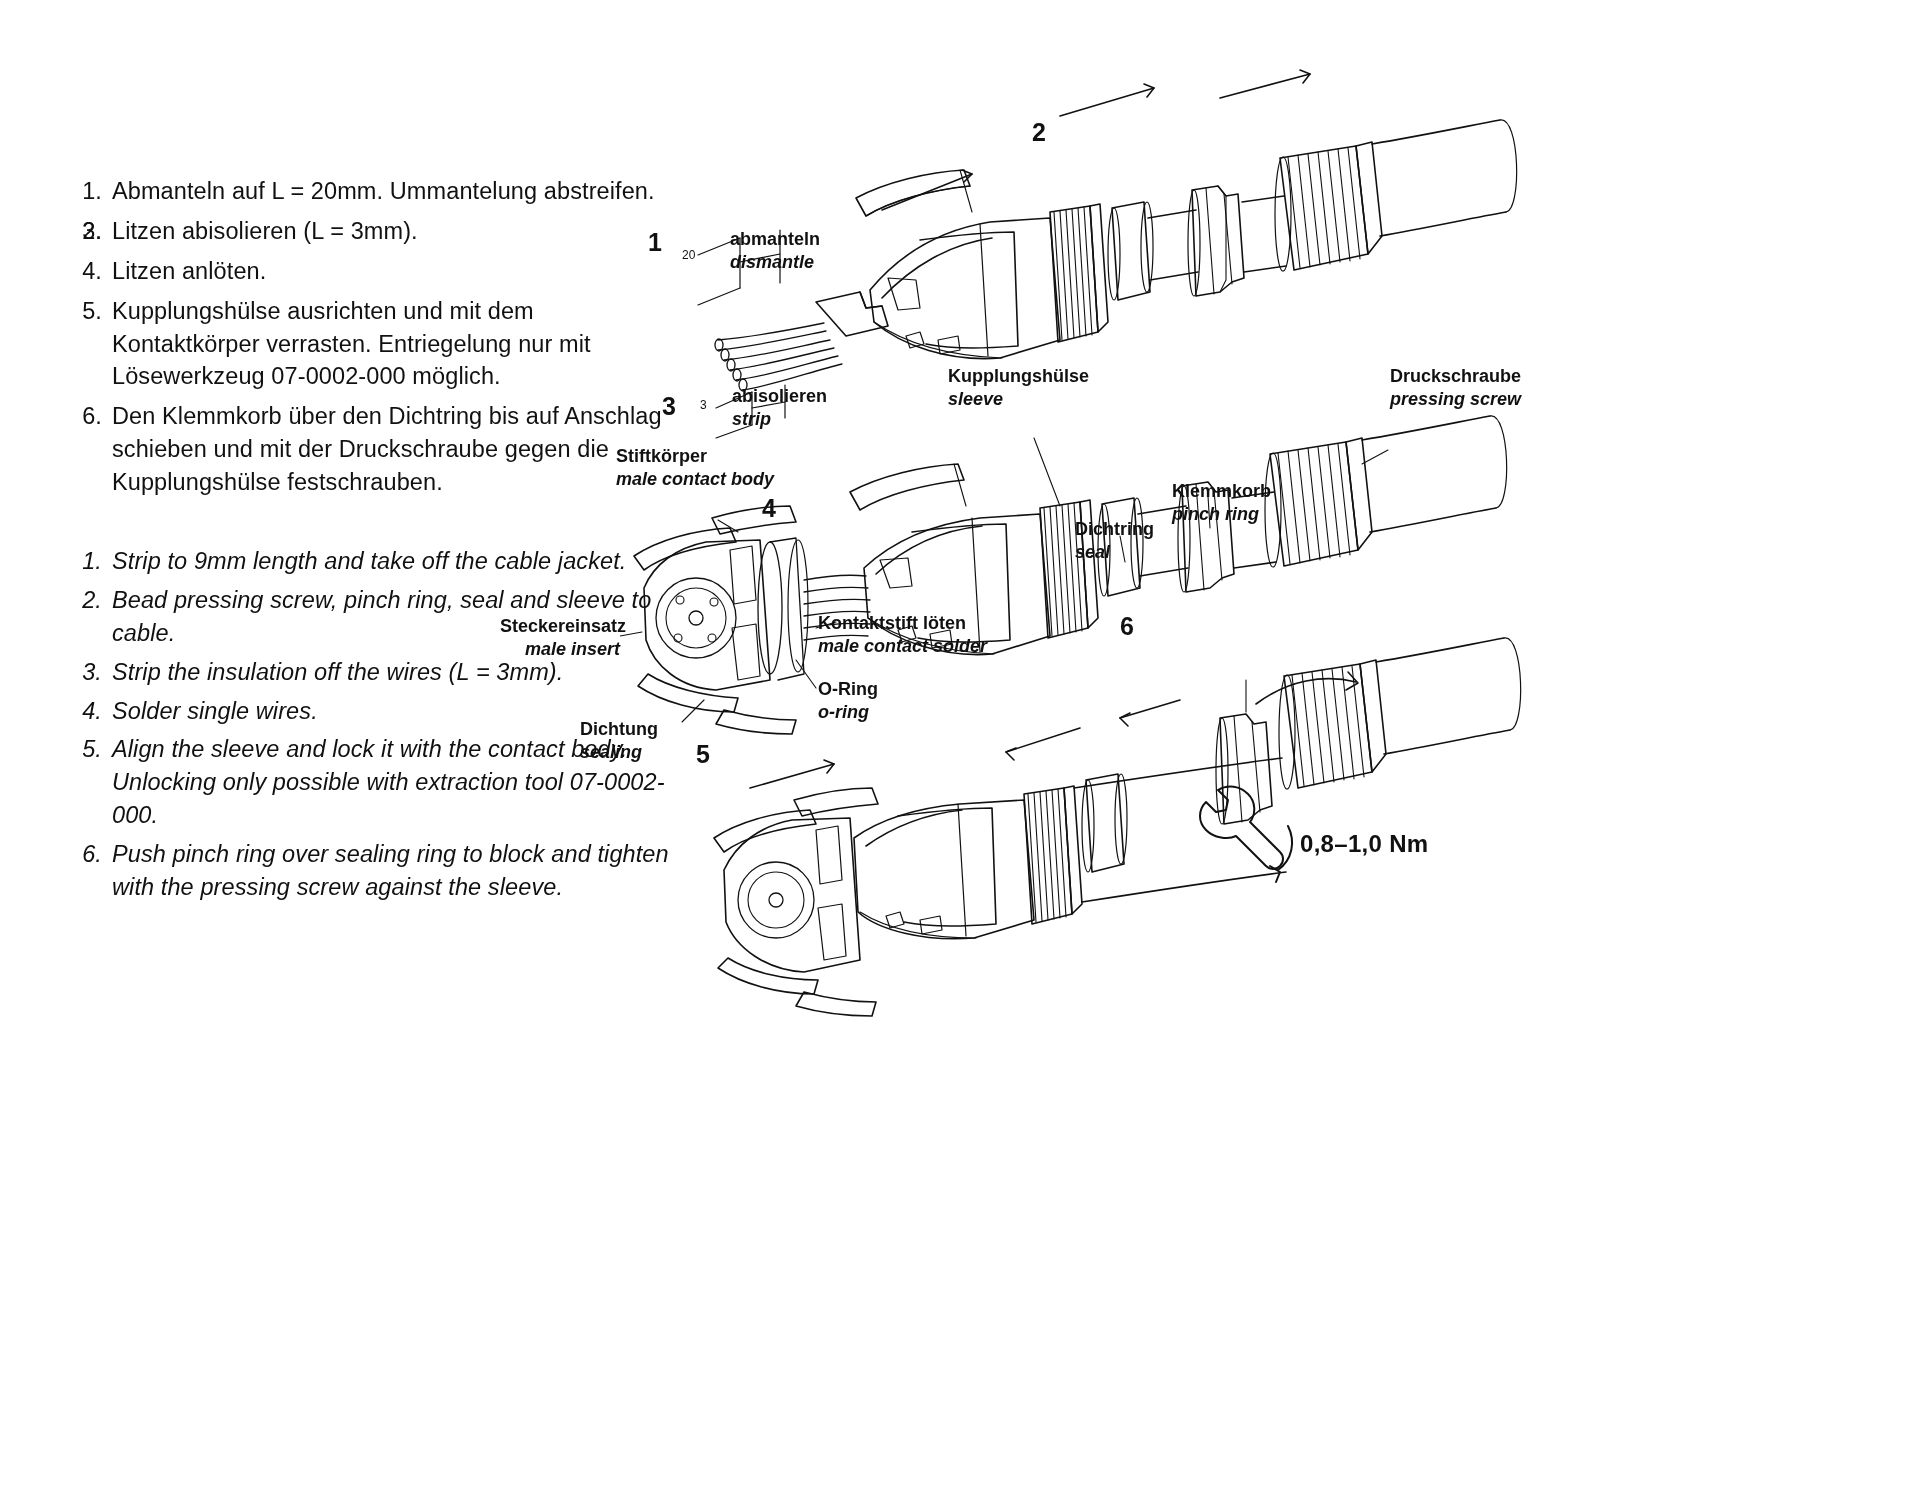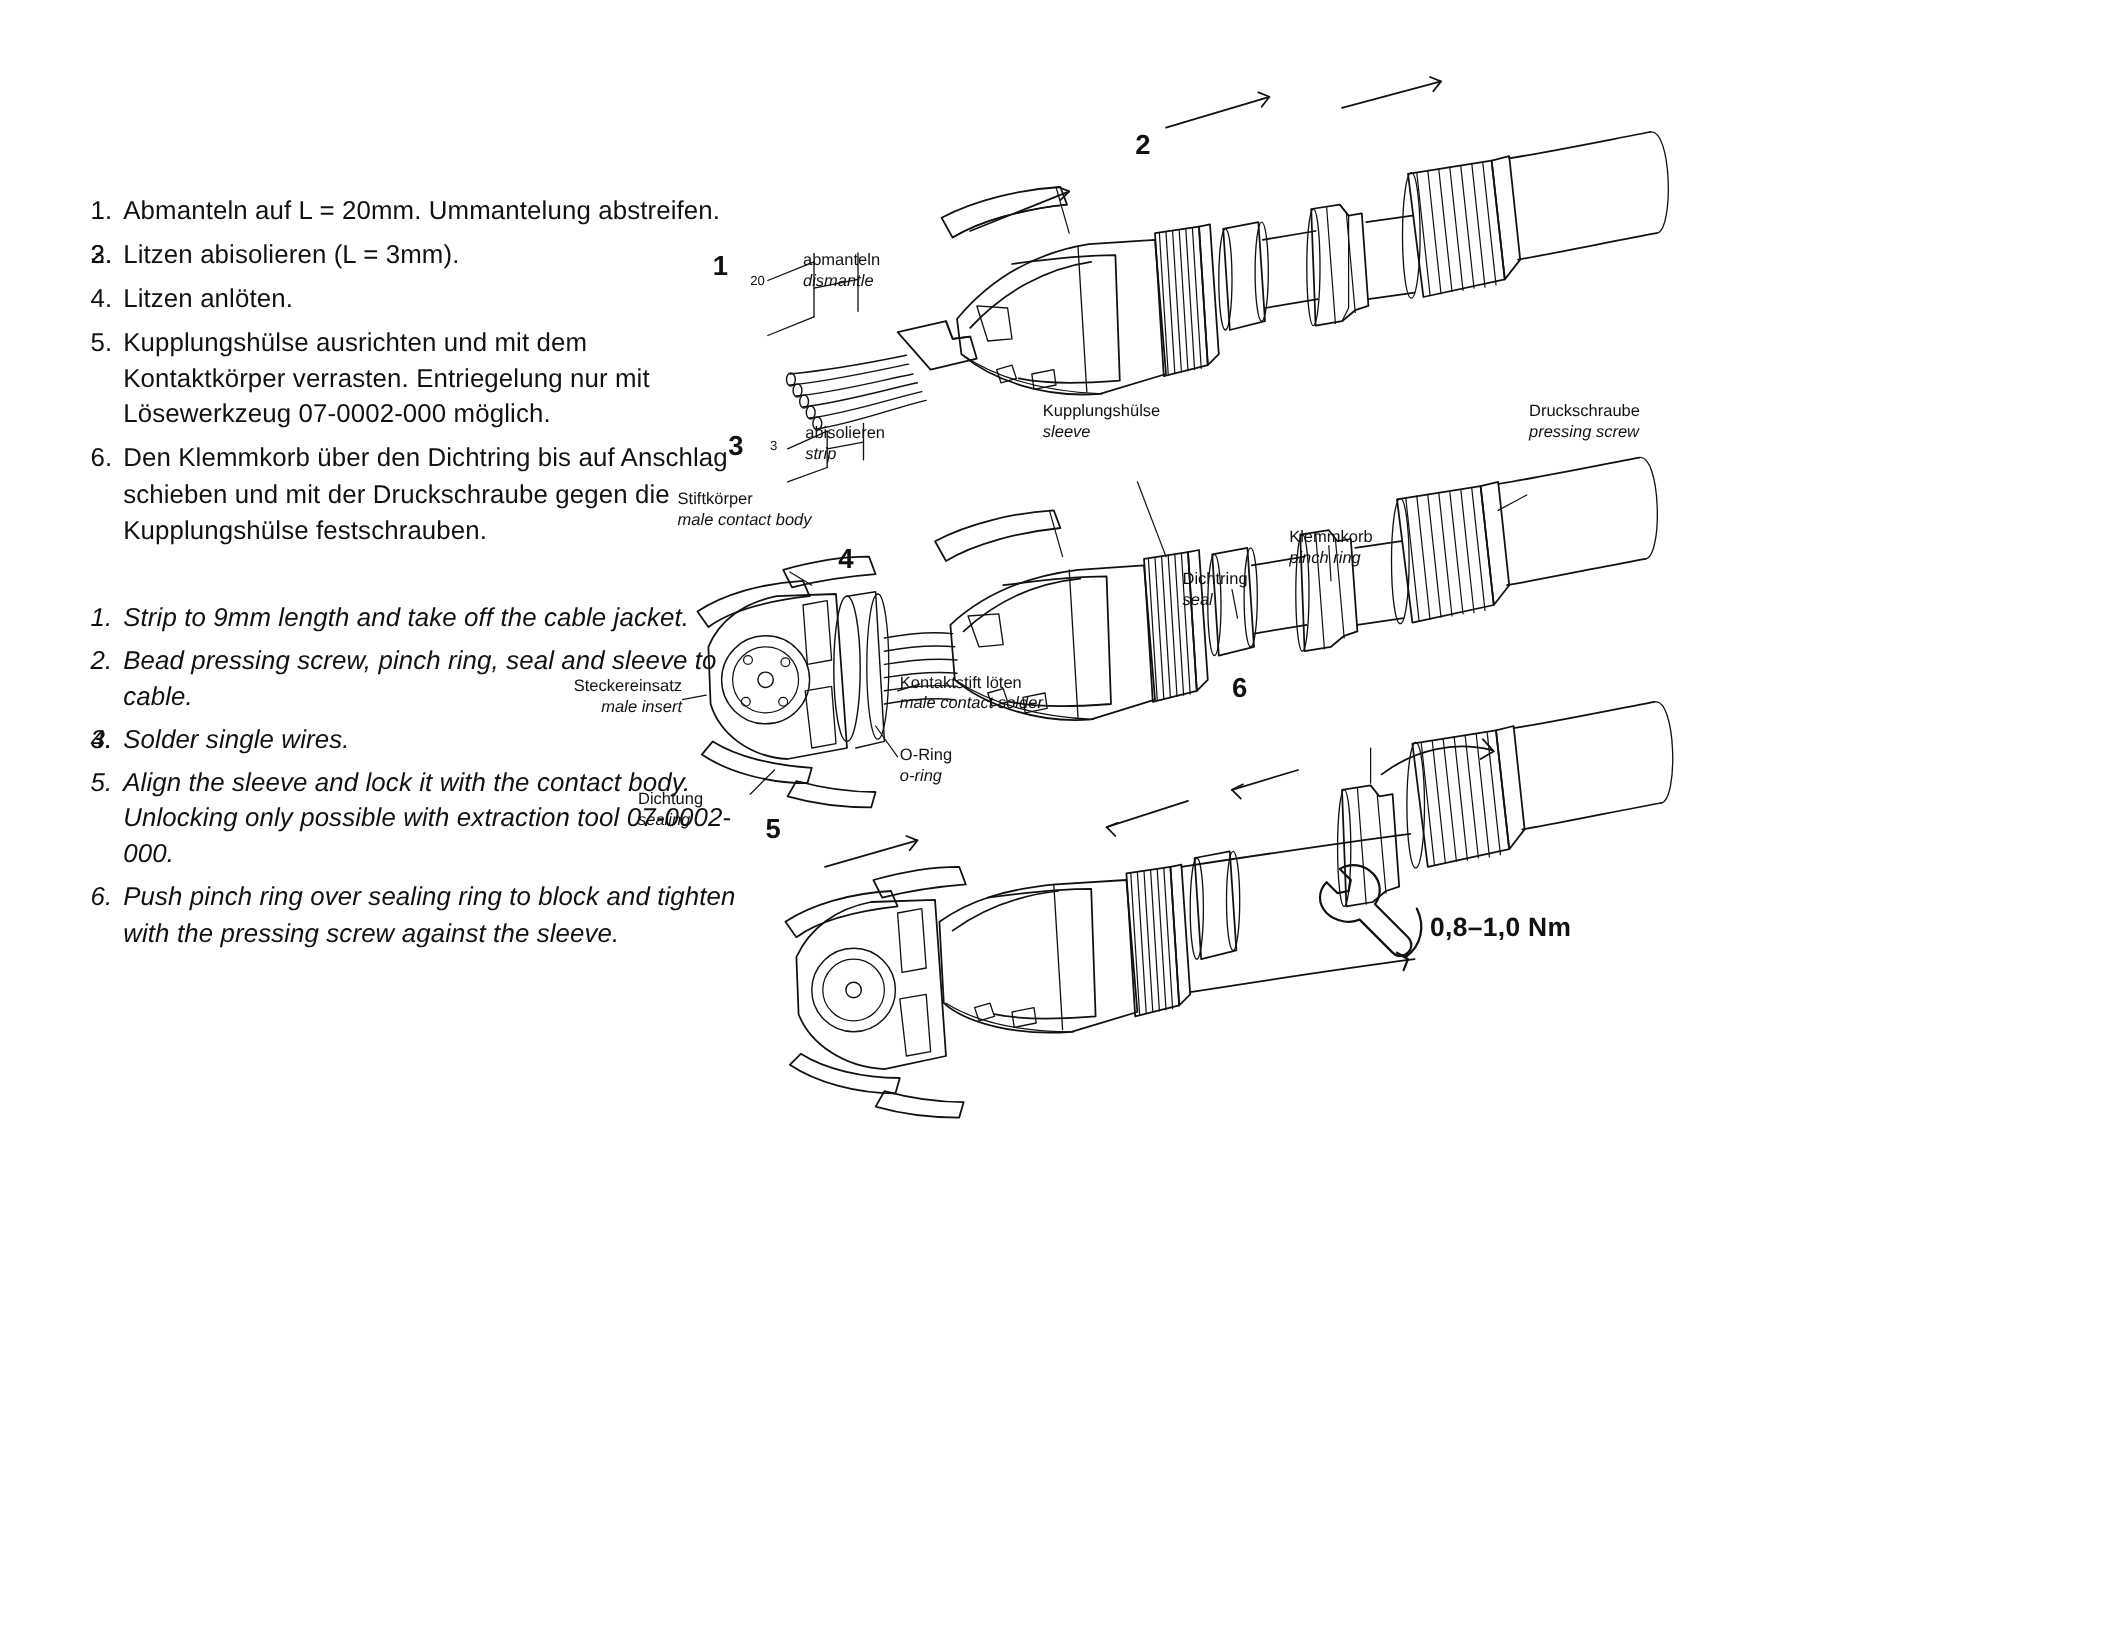--- a/index.html
+++ b/index.html
@@ -54,23 +54,24 @@
     position: absolute;
     left: 620px;
     top: 40px;
     width: 1300px;
     height: 1120px;
   }
   #drawing svg { display: block; }
 
   .lbl {
     position: absolute;
-    font-size: 15px;
+    font-size: 18px;
     line-height: 1.25;
     white-space: nowrap;
+    font-weight: bold;
   }
   .lbl .de { display: block; font-style: normal; }
   .lbl .en { display: block; font-style: italic; }
   .lbl.right { text-align: right; }
 
   .stepnum {
     position: absolute;
     font-size: 25px;
     font-weight: bold;
   }
@@ -95,21 +96,21 @@
     <li><span class="num">2.</span></li>
     <li><span class="num">3.</span><span>Litzen abisolieren (L = 3mm).</span></li>
     <li><span class="num">4.</span><span>Litzen anlöten.</span></li>
     <li><span class="num">5.</span><span>Kupplungshülse ausrichten und mit dem Kontaktkörper verrasten. Entriegelung nur mit Lösewerkzeug 07-0002-000 möglich.</span></li>
     <li><span class="num">6.</span><span>Den Klemmkorb über den Dichtring bis auf Anschlag schieben und mit der Druckschraube gegen die Kupplungshülse festschrauben.</span></li>
   </ol>
 
   <ol class="list" id="list-en">
     <li><span class="num">1.</span><span>Strip to 9mm length and take off the cable jacket.</span></li>
     <li><span class="num">2.</span><span>Bead pressing screw, pinch ring, seal and sleeve to cable.</span></li>
-    <li><span class="num">3.</span></li>
+    <li><span class="num">3.</span><span>Strip the insulation off the wires (L = 3mm).</span></li>
     <li><span class="num">4.</span><span>Solder single wires.</span></li>
     <li><span class="num">5.</span><span>Align the sleeve and lock it with the contact body. Unlocking only possible with extraction tool 07-0002-000.</span></li>
     <li><span class="num">6.</span><span>Push pinch ring over sealing ring to block and tighten with the pressing screw against the sleeve.</span></li>
   </ol>
 
 </div>
 
 <div id="drawing">
 
   <svg width="1300" height="1120" viewBox="0 0 1300 1120" fill="none" stroke="#111" stroke-width="1.6" stroke-linecap="round" stroke-linejoin="round">

